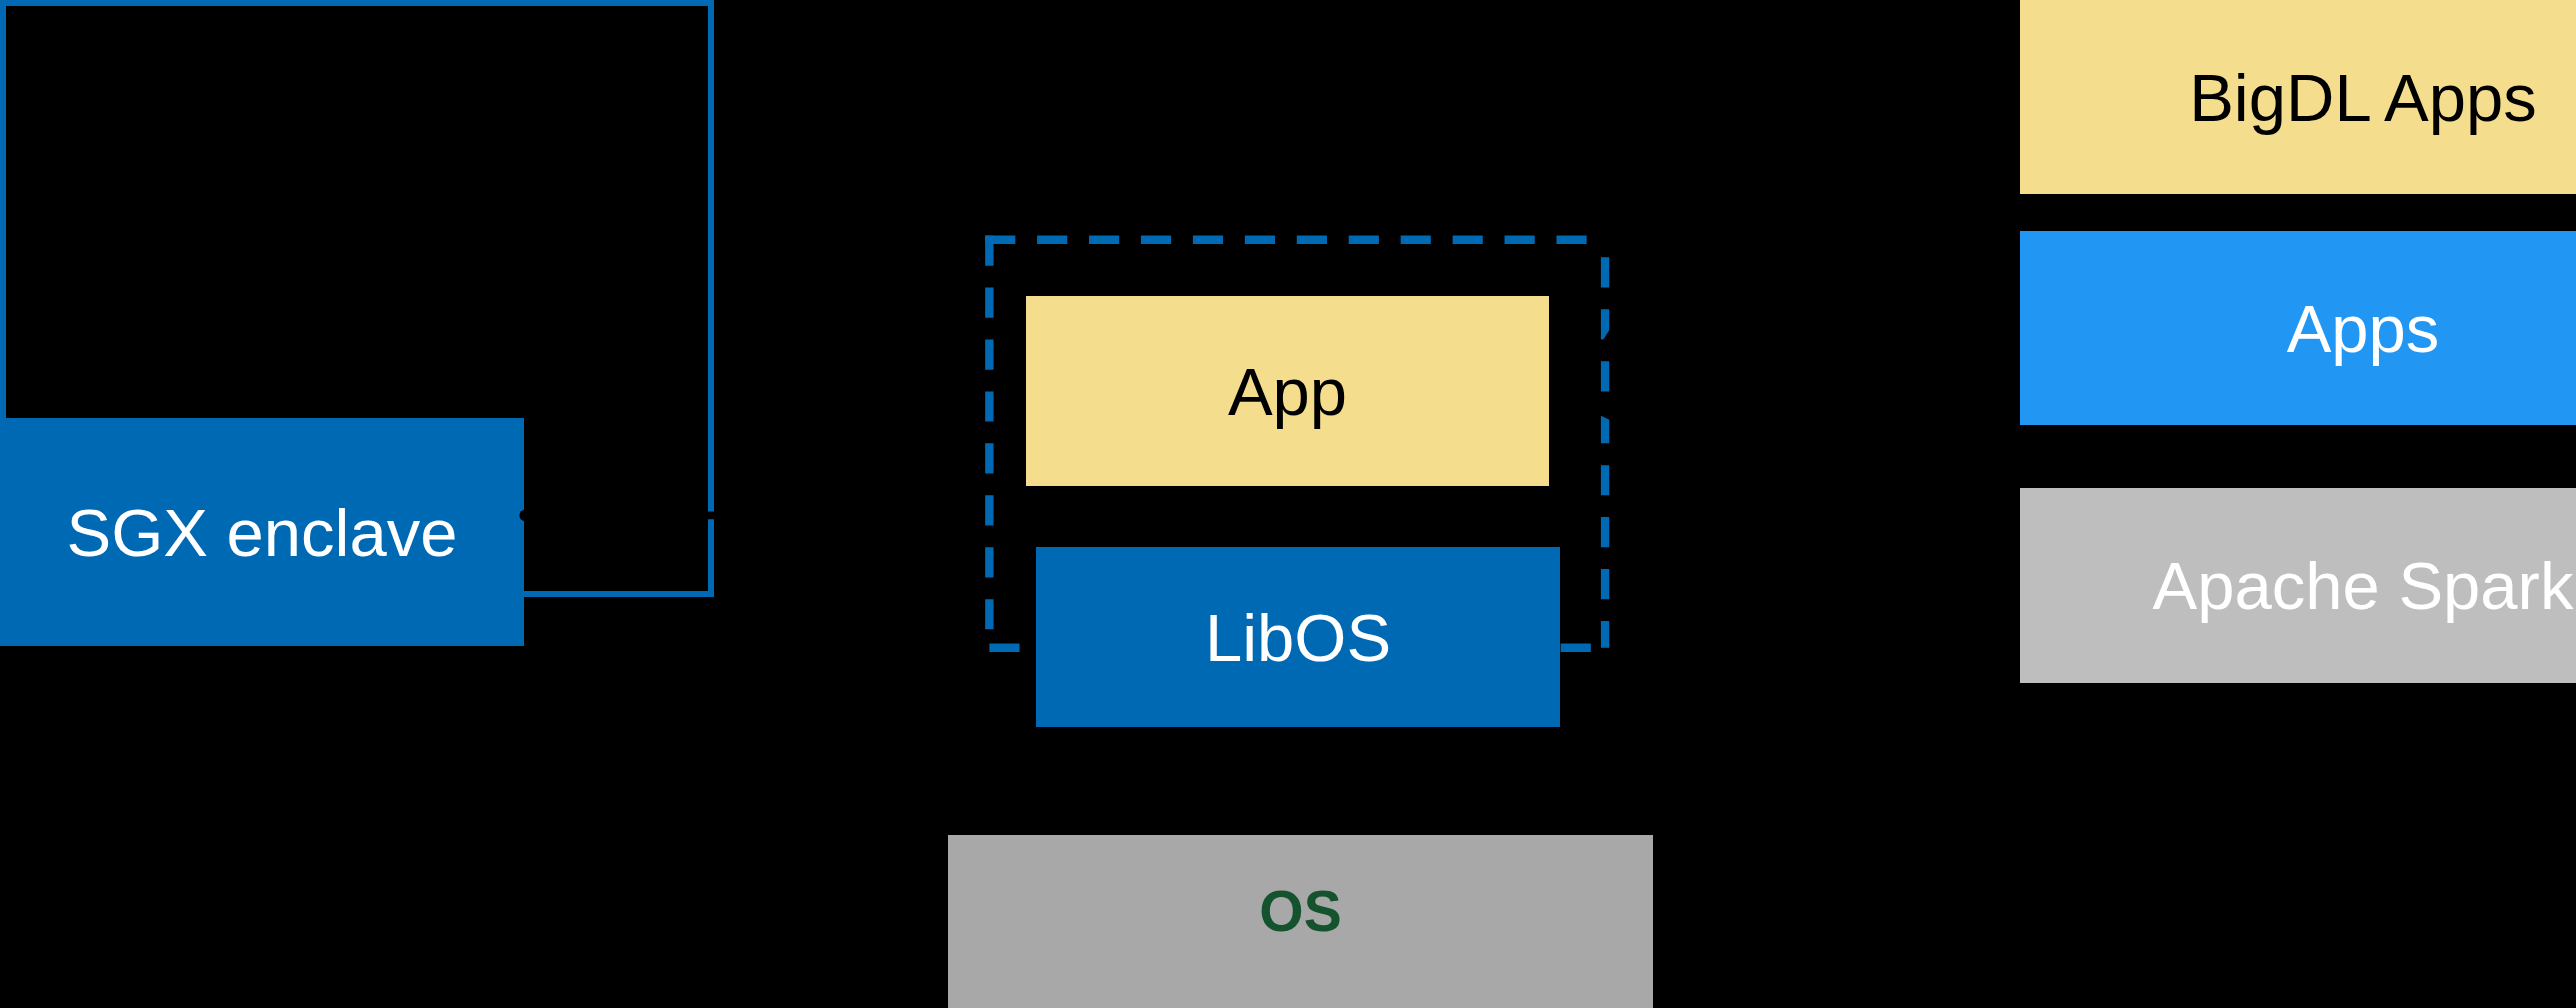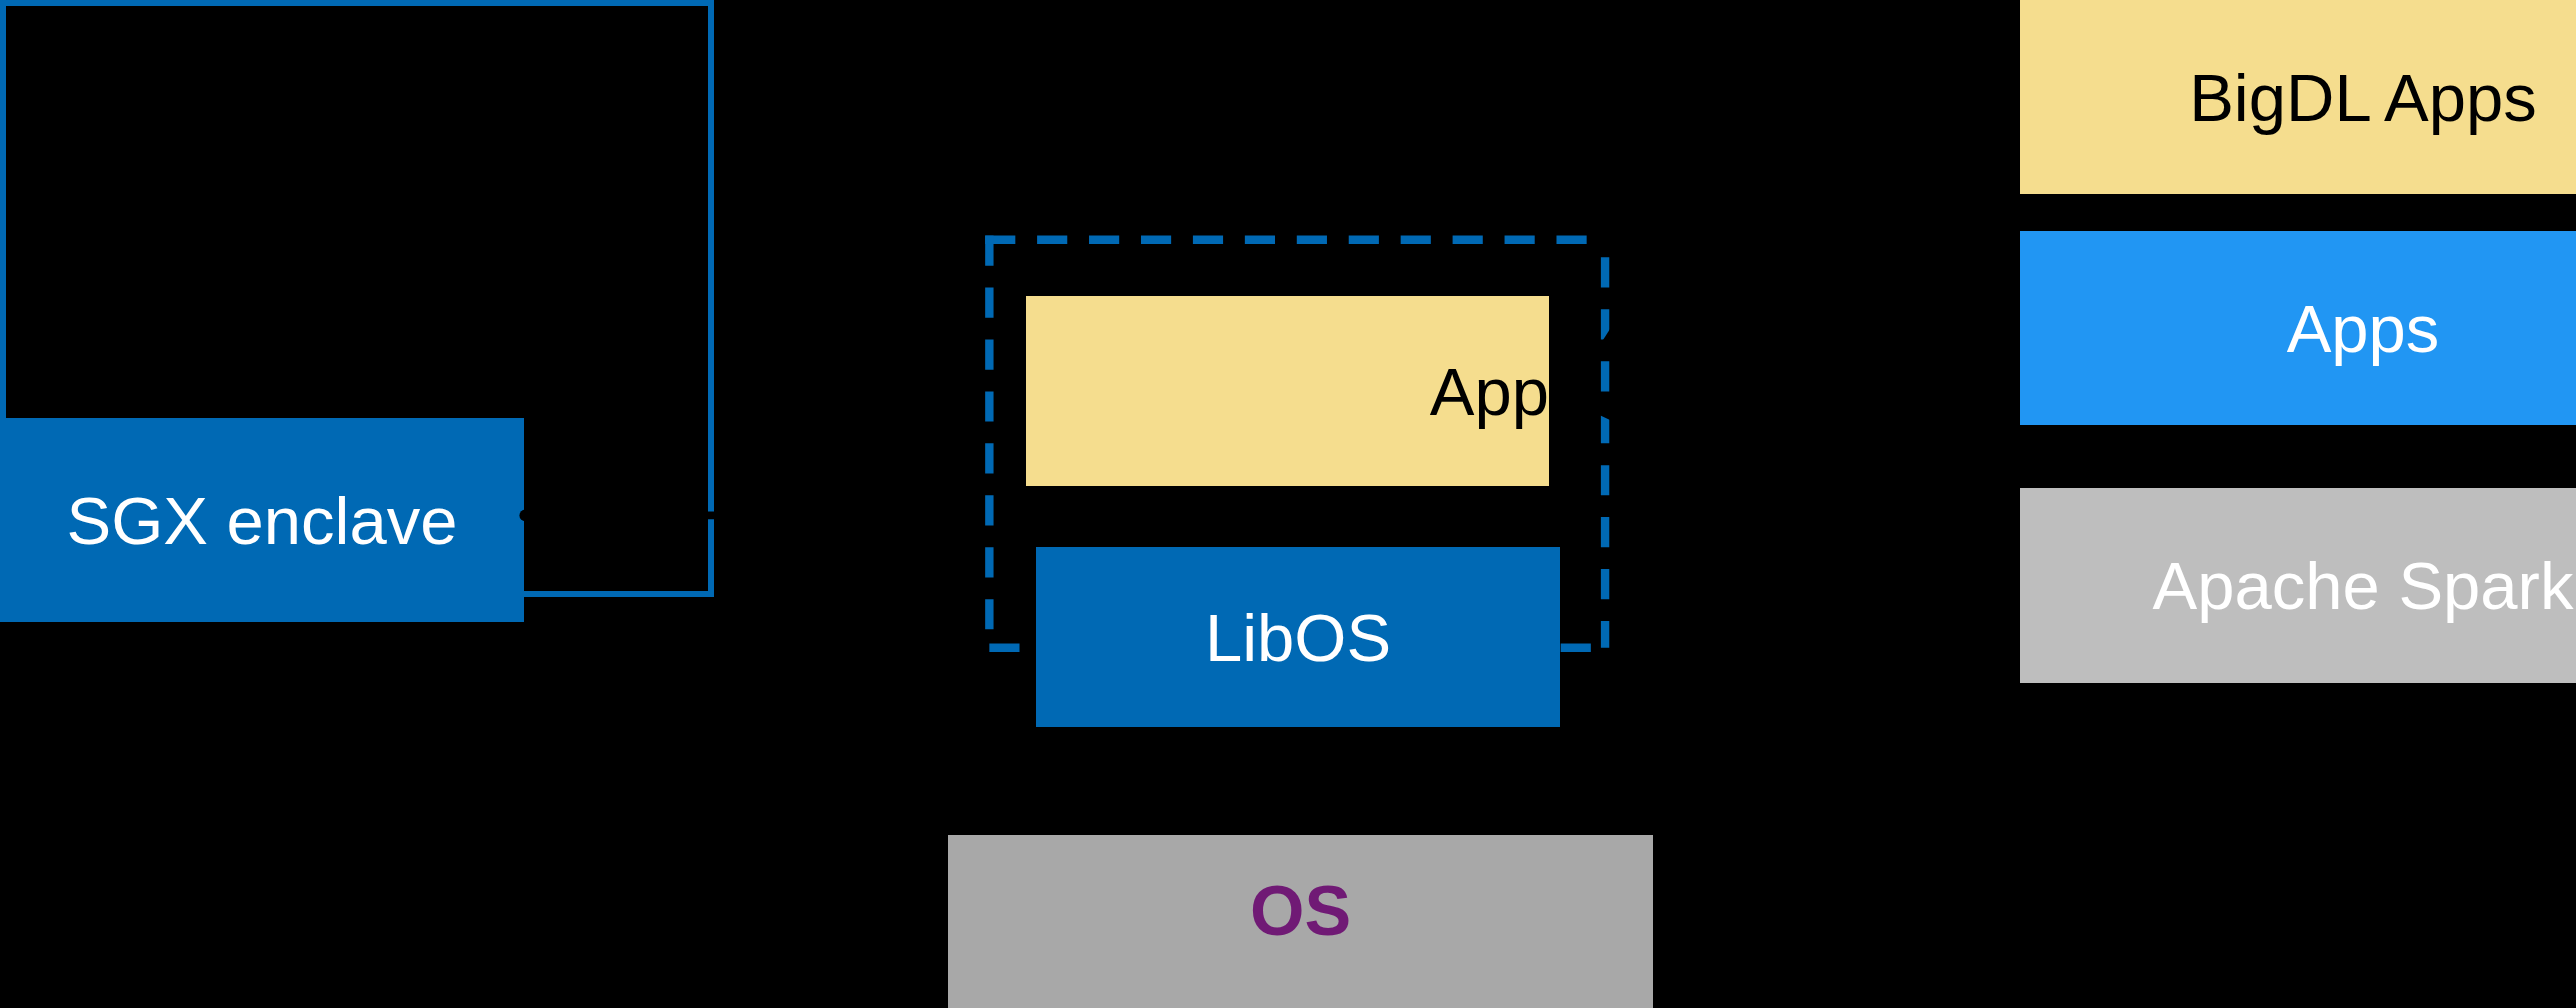--- a/index.html
+++ b/index.html
@@ -19,56 +19,55 @@
     position: absolute;
     display: flex;
     align-items: center;
     justify-content: center;
     font-size: 67px;
     line-height: 1;
   }
   
   .sgx-box {
     left: 0; top: 418px;
-    width: 524px; height: 204px;
+    width: 524px; height: 228px;
     background: #0069B4;
     color: #FFFFFF;
   }
   
   .enclave-outline {
     left: 942px; top: 180px;
     width: 702px; height: 585px;
     border: 6.7px solid #0069B4;
     background: transparent;
   }
   .app-box {
     left: 1026px; top: 296px;
     width: 523px; height: 190px;
     background: #F5DD8E;
     color: #000000;
-    justify-content: flex-end;
   }
   .libos-box {
     left: 1036px; top: 547px;
     width: 524px; height: 180px;
     background: #0069B4;
     color: #FFFFFF;
   }
   .os-box {
     left: 948px; top: 835px;
     width: 705px; height: 194px;
     background: #A8A8A8;
   }
   .os-label {
     position: absolute;
     left: 50%; top: 76px;
     transform: translate(-50%, -50%);
     font-weight: bold;
-    color: #701a75;
-    font-size: 70px;
+    color: #14532d;
+    font-size: 57px;
   }
   
   .user-apps-box {
     left: 2020px; top: 0;
     width: 686px; height: 194px;
     background: #F5DD8E;
     color: #000000;
   }
   .bigdl-box {
     left: 2020px; top: 231px;

